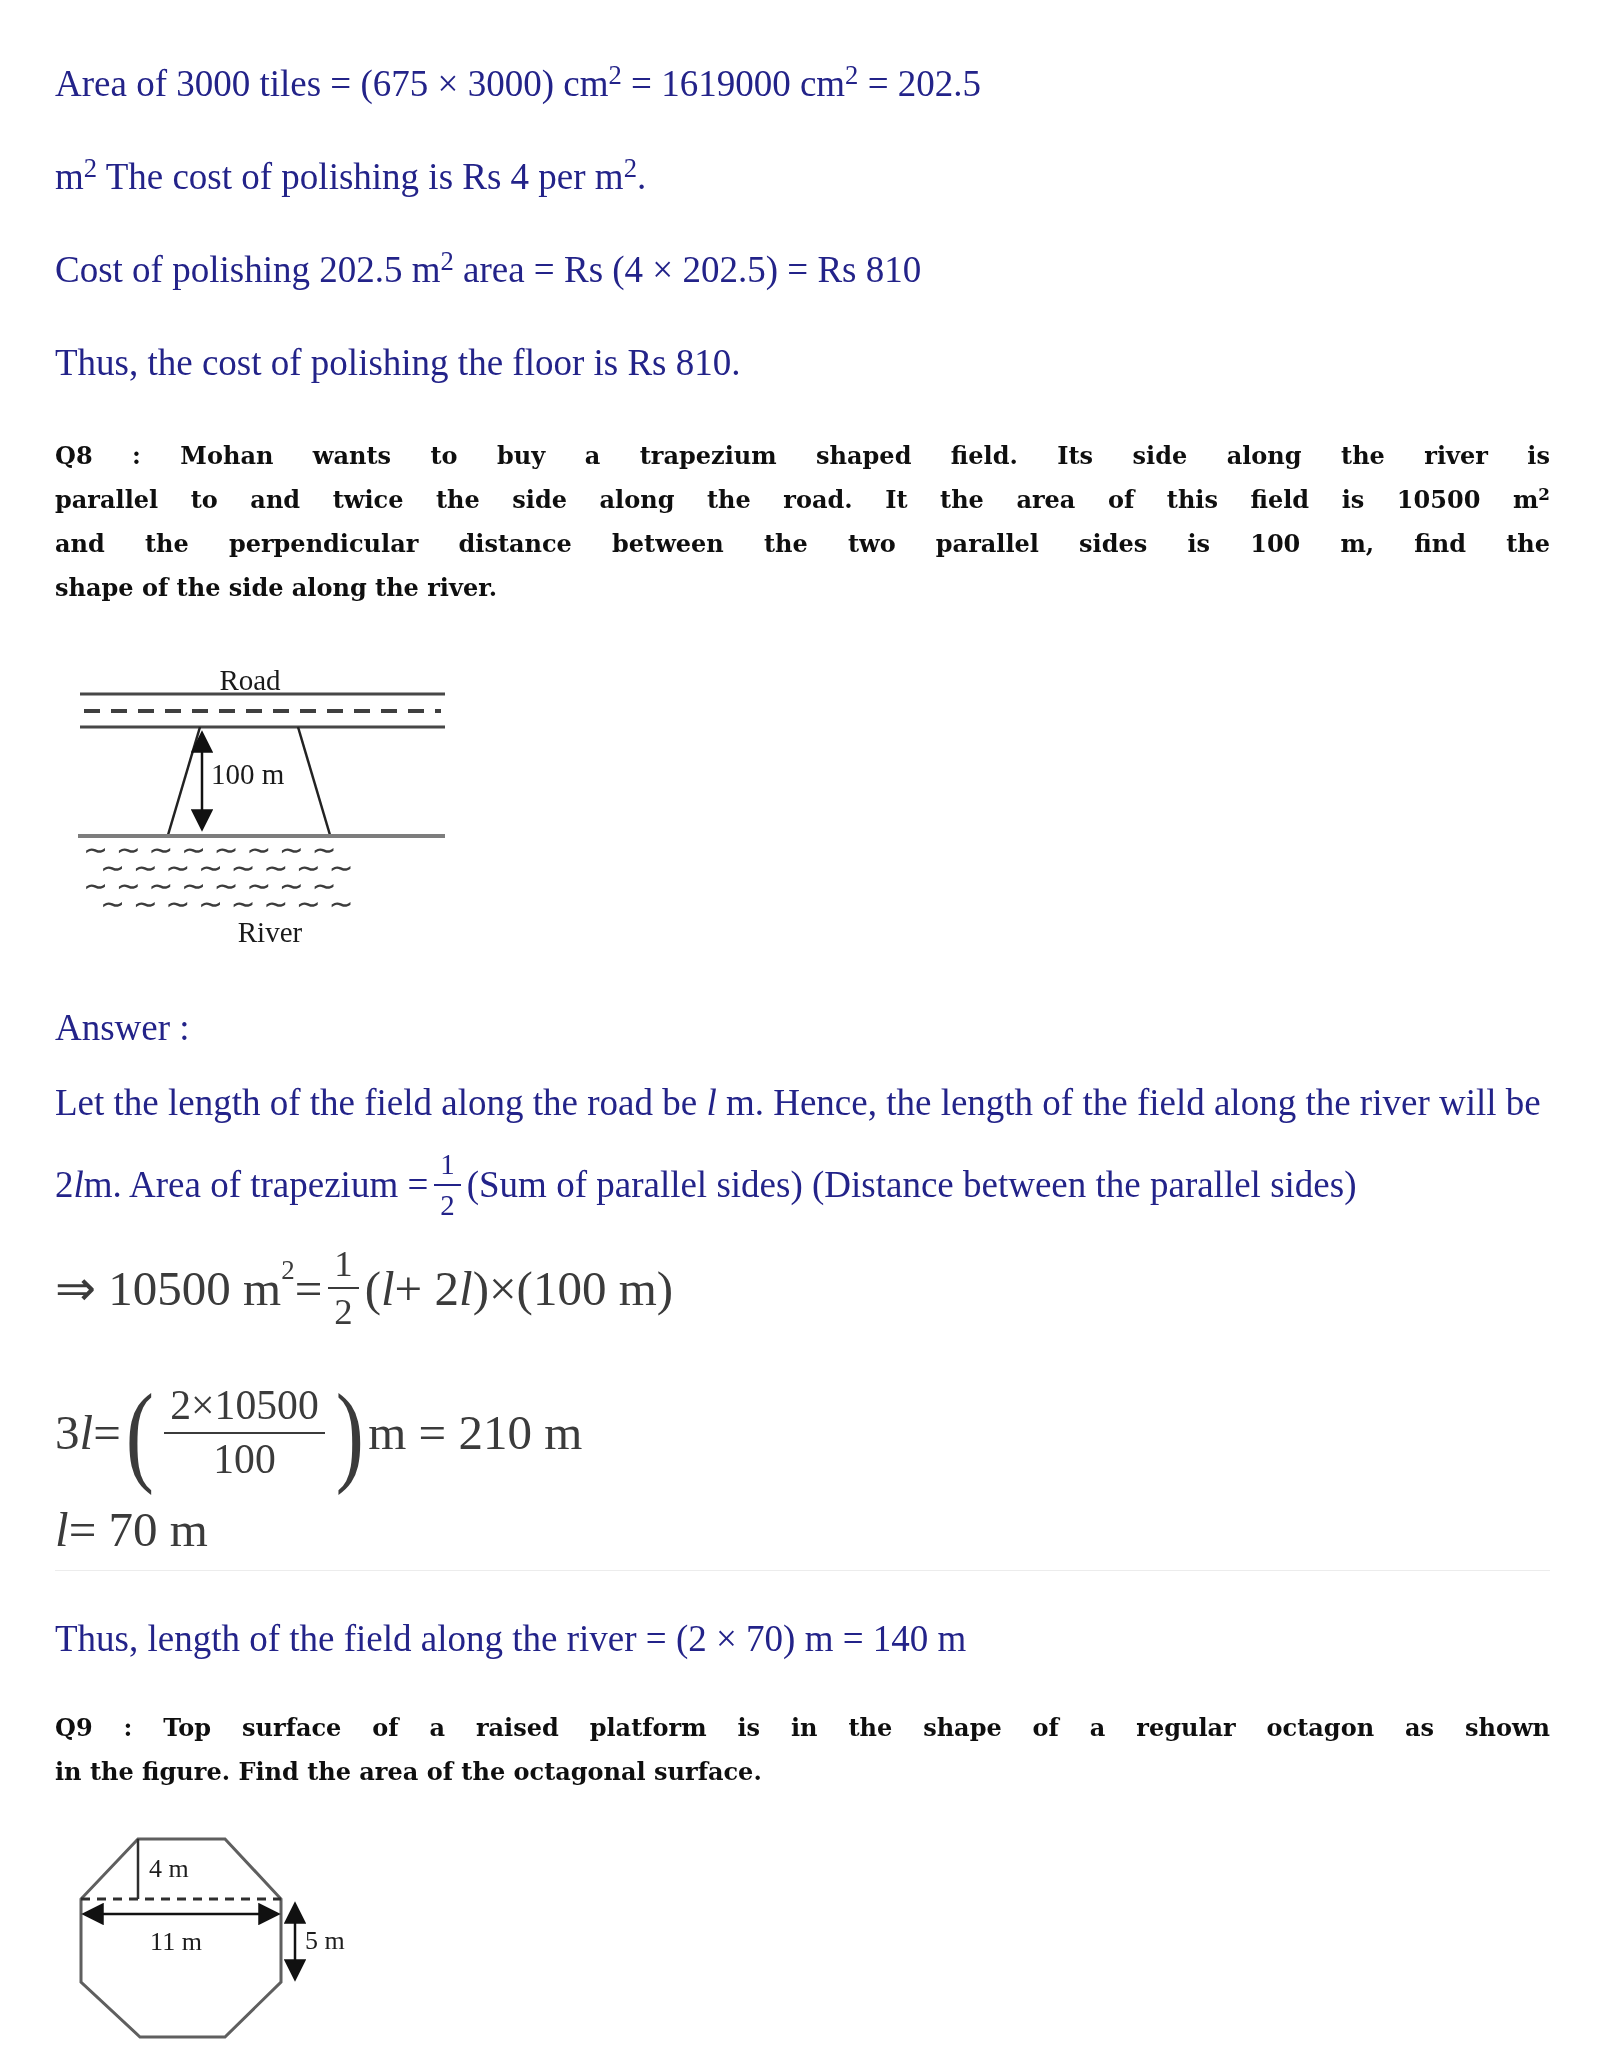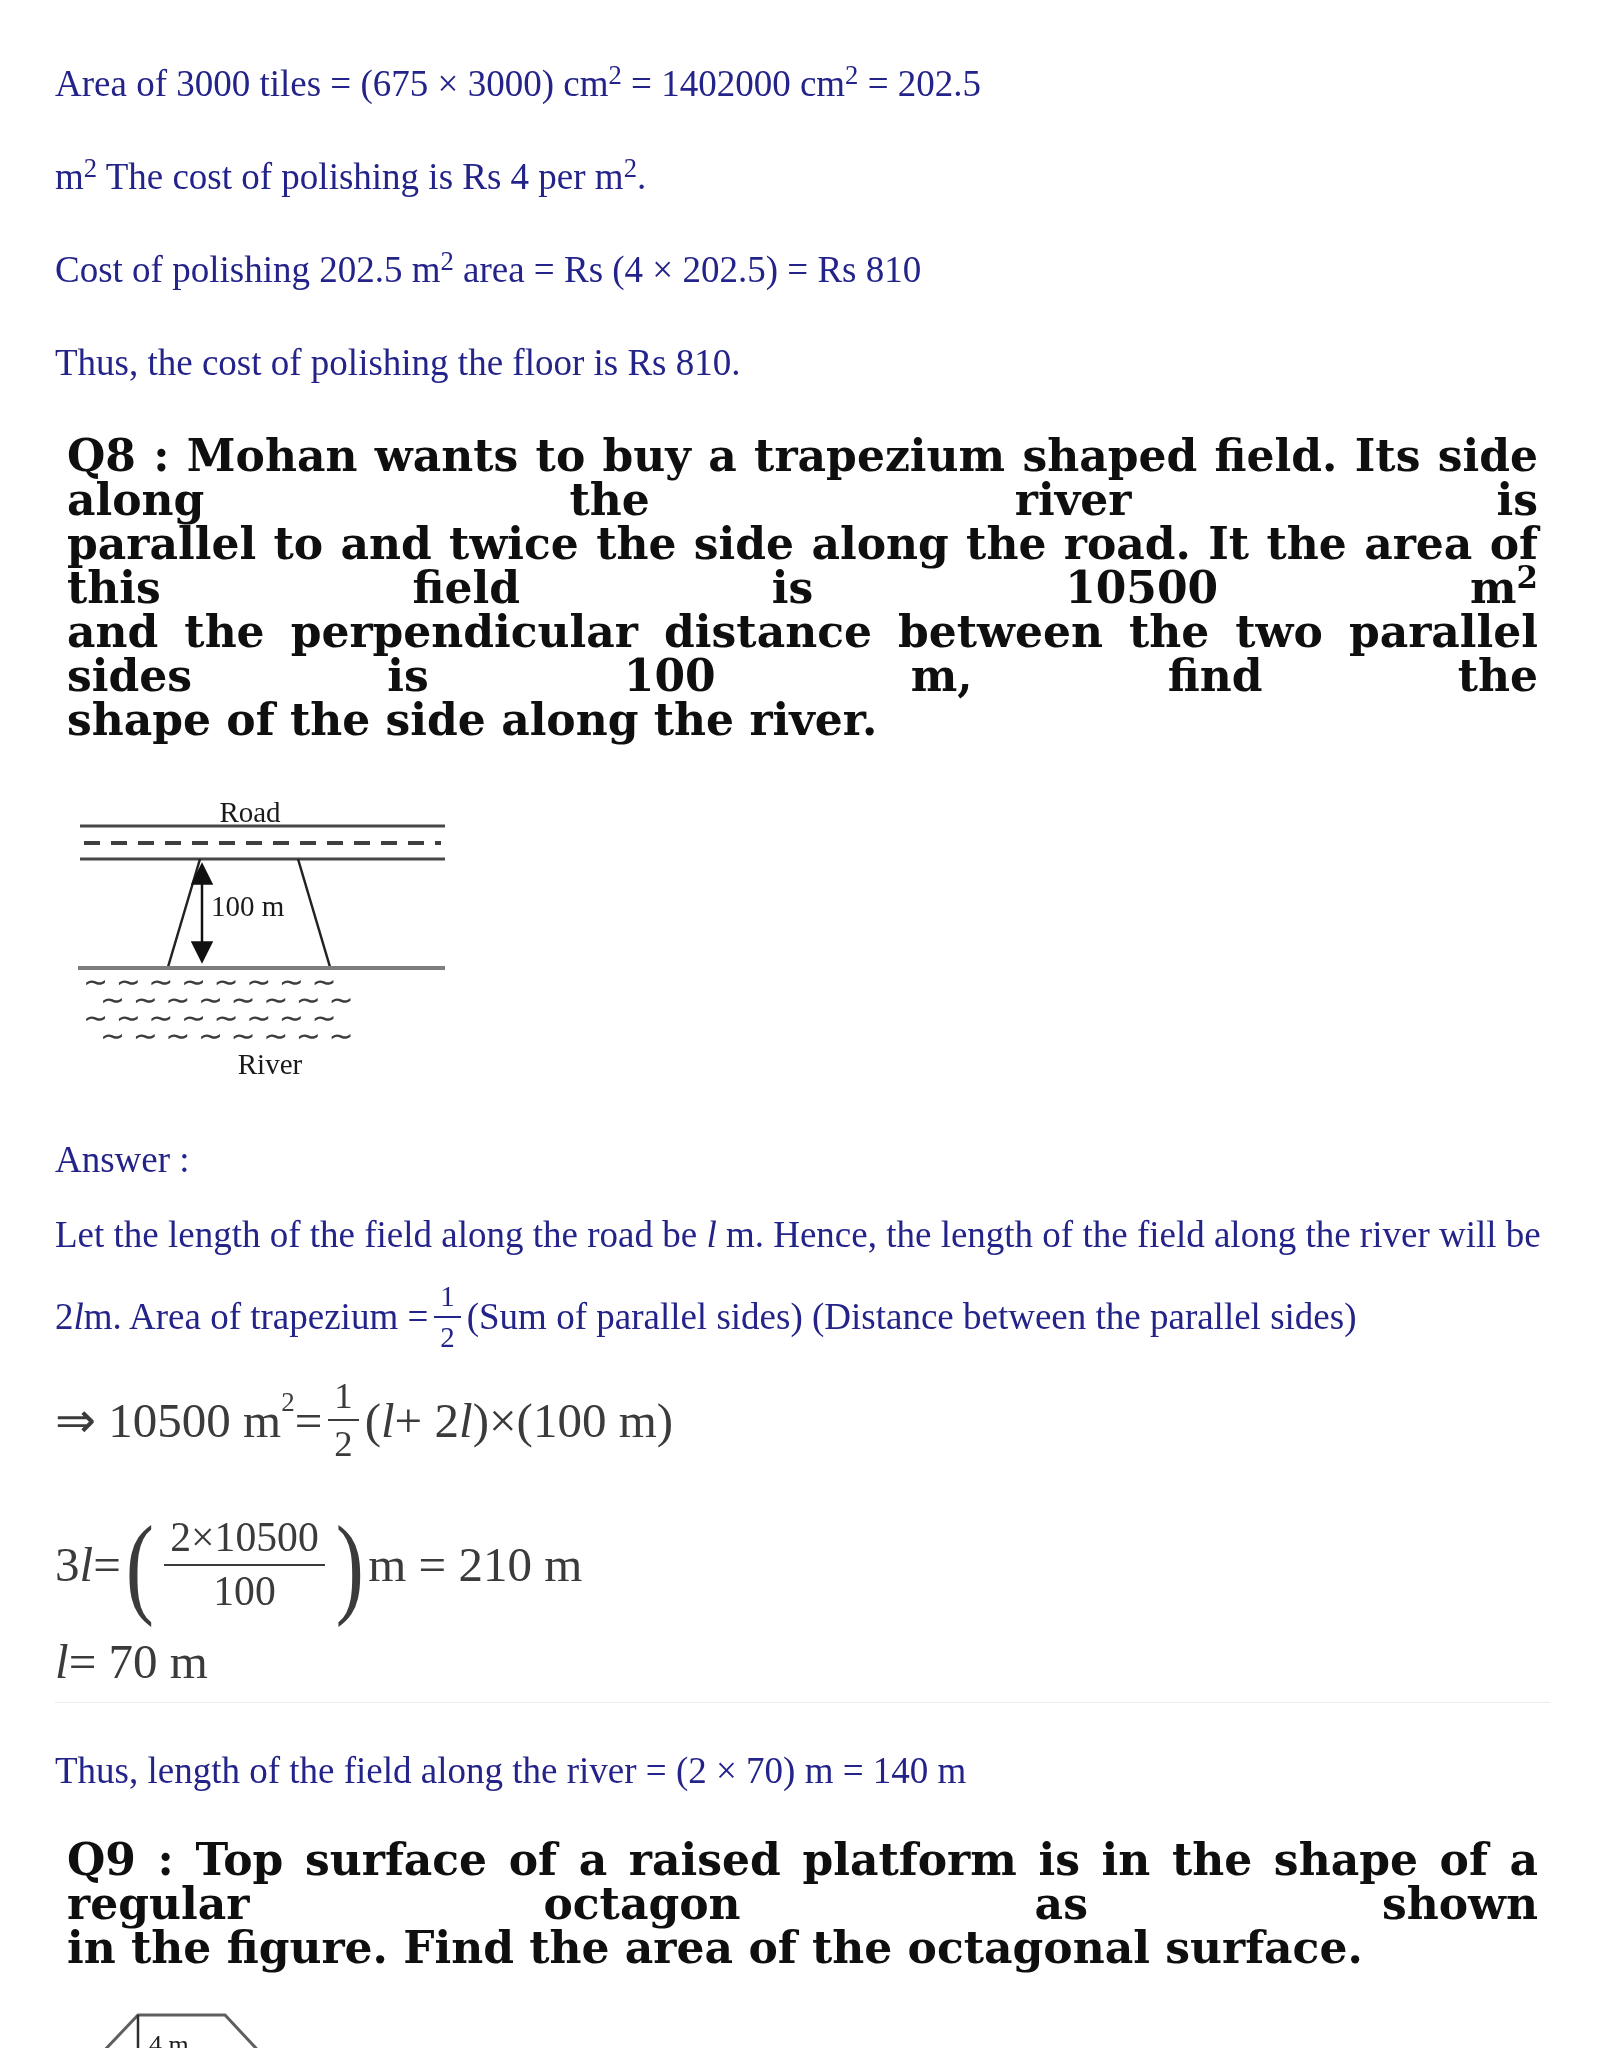--- a/index.html
+++ b/index.html
@@ -5,21 +5,21 @@
   html,body{margin:0;padding:0;background:#ffffff;}
   body{width:1605px;height:2048px;overflow:hidden;font-family:"Liberation Serif",serif;}
   .content{padding:62px 55px 0 55px;width:1495px;}
 
   
   .bp{color:#232389;font-size:37px;line-height:43px;margin:0 0 50px 0;}
   .bp .sup{font-size:72%;position:relative;top:-0.45em;line-height:0;}
 
   
   .qblock{color:#0f0f0f;font-family:"DejaVu Serif","Liberation Serif",serif;font-weight:bold;
-          font-size:44px;line-height:44px;margin:12px;}
+          font-size:24px;line-height:44px;margin:0;}
   .qline{text-align:justify;text-align-last:justify;}
   .qline.last{text-align-last:left;}
   .qblock .sup{font-size:70%;position:relative;top:-0.5em;line-height:0;}
 
   
   .math{color:#3b3b3b;font-size:49px;line-height:1;display:flex;align-items:center;}
   .math .msup{font-size:55%;position:relative;top:-0.7em;line-height:0;}
   .vi{font-style:italic;}
   .frac{display:inline-flex;flex-direction:column;align-items:center;line-height:1;
         vertical-align:middle;margin:0 6px;}
@@ -35,21 +35,21 @@
   figure{margin:0;padding:0;}
   .fig1{margin:48px 0 0 3px;width:400px;}
   .fig2{margin:30px 0 0 3px;width:300px;}
   svg text{font-family:"Liberation Serif",serif;}
 </style>
 </head>
 <body>
 
 <div class="content">
 
-  <div class="bp"><span>Area of 3000 tiles = (675 × 3000) cm</span><span class="sup">2</span><span> = 1402000 cm</span><span class="sup">2</span><span> = 202.5</span></div>
+  <div class="bp"><span>Area of 3000 tiles = (675 × 3000) cm</span><span class="sup">2</span><span> = 1619000 cm</span><span class="sup">2</span><span> = 202.5</span></div>
 
   <div class="bp"><span>m</span><span class="sup">2</span><span>  The cost of polishing is Rs 4 per m</span><span class="sup">2</span><span>.</span></div>
 
   <div class="bp"><span>Cost of polishing 202.5 m</span><span class="sup">2</span><span> area = Rs (4 × 202.5) = Rs 810</span></div>
 
   <div class="bp">Thus, the cost of polishing the floor is Rs 810.</div>
 
   <div class="qblock" style="margin-top:45px;">
     <div class="qline">Q8 : Mohan wants to buy a trapezium shaped field. Its side along the river is</div>
     <div class="qline"><span>parallel to and twice the side along  the road. It the area of this field is 10500 m</span><span class="sup">2</span></div>

